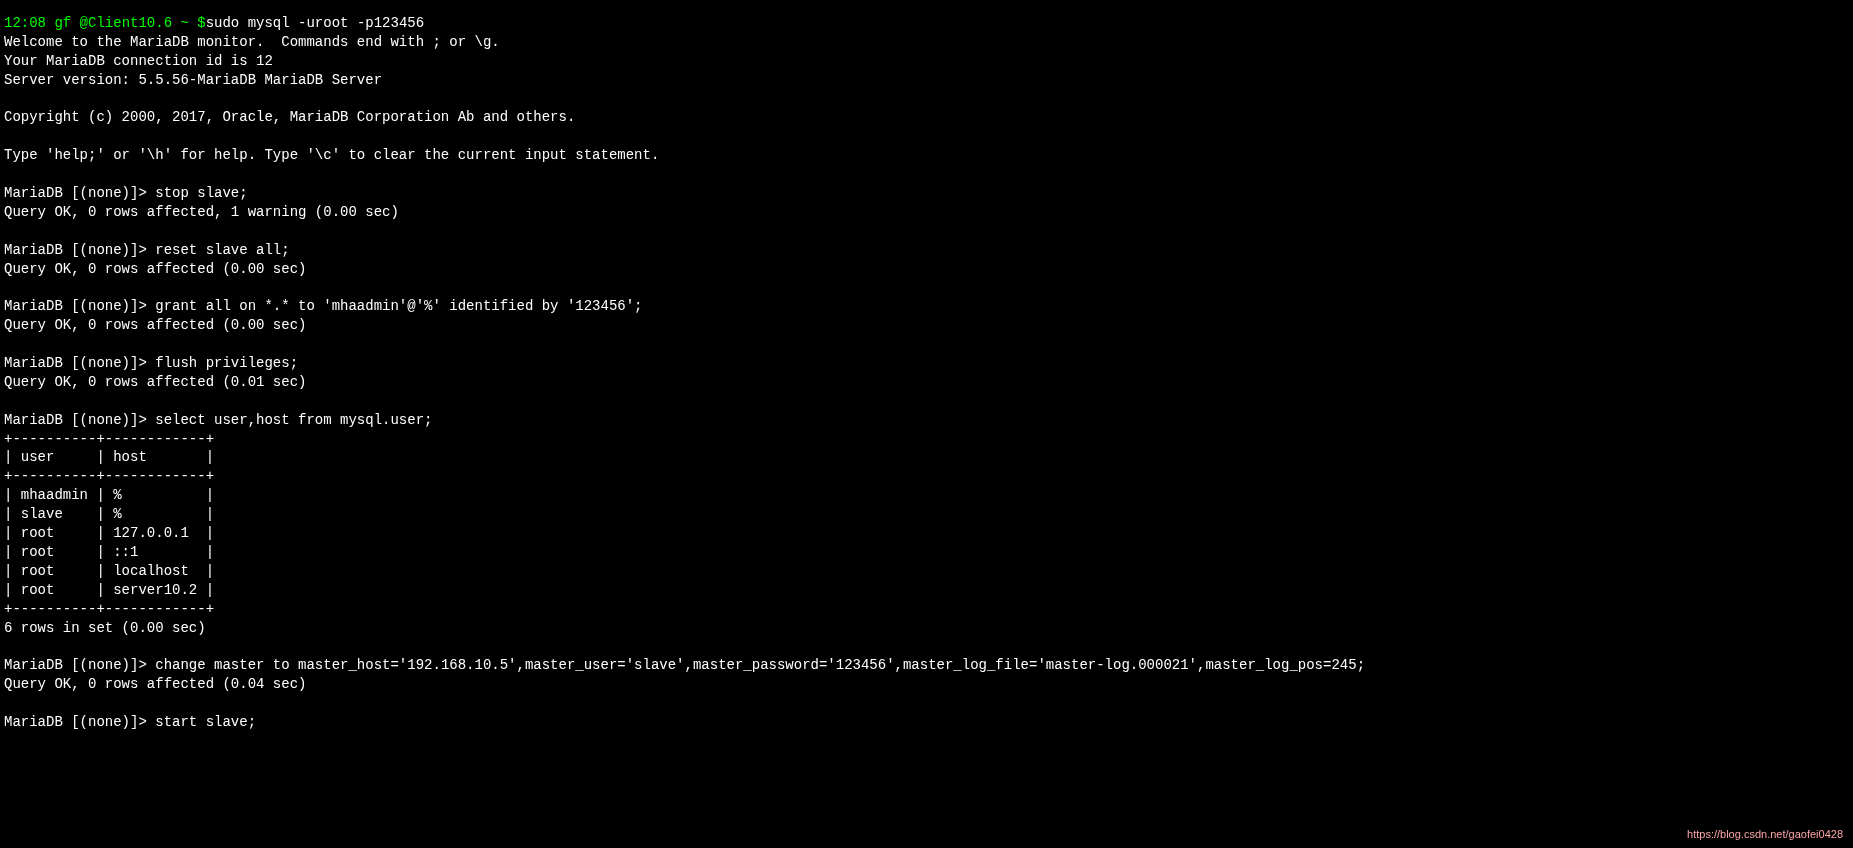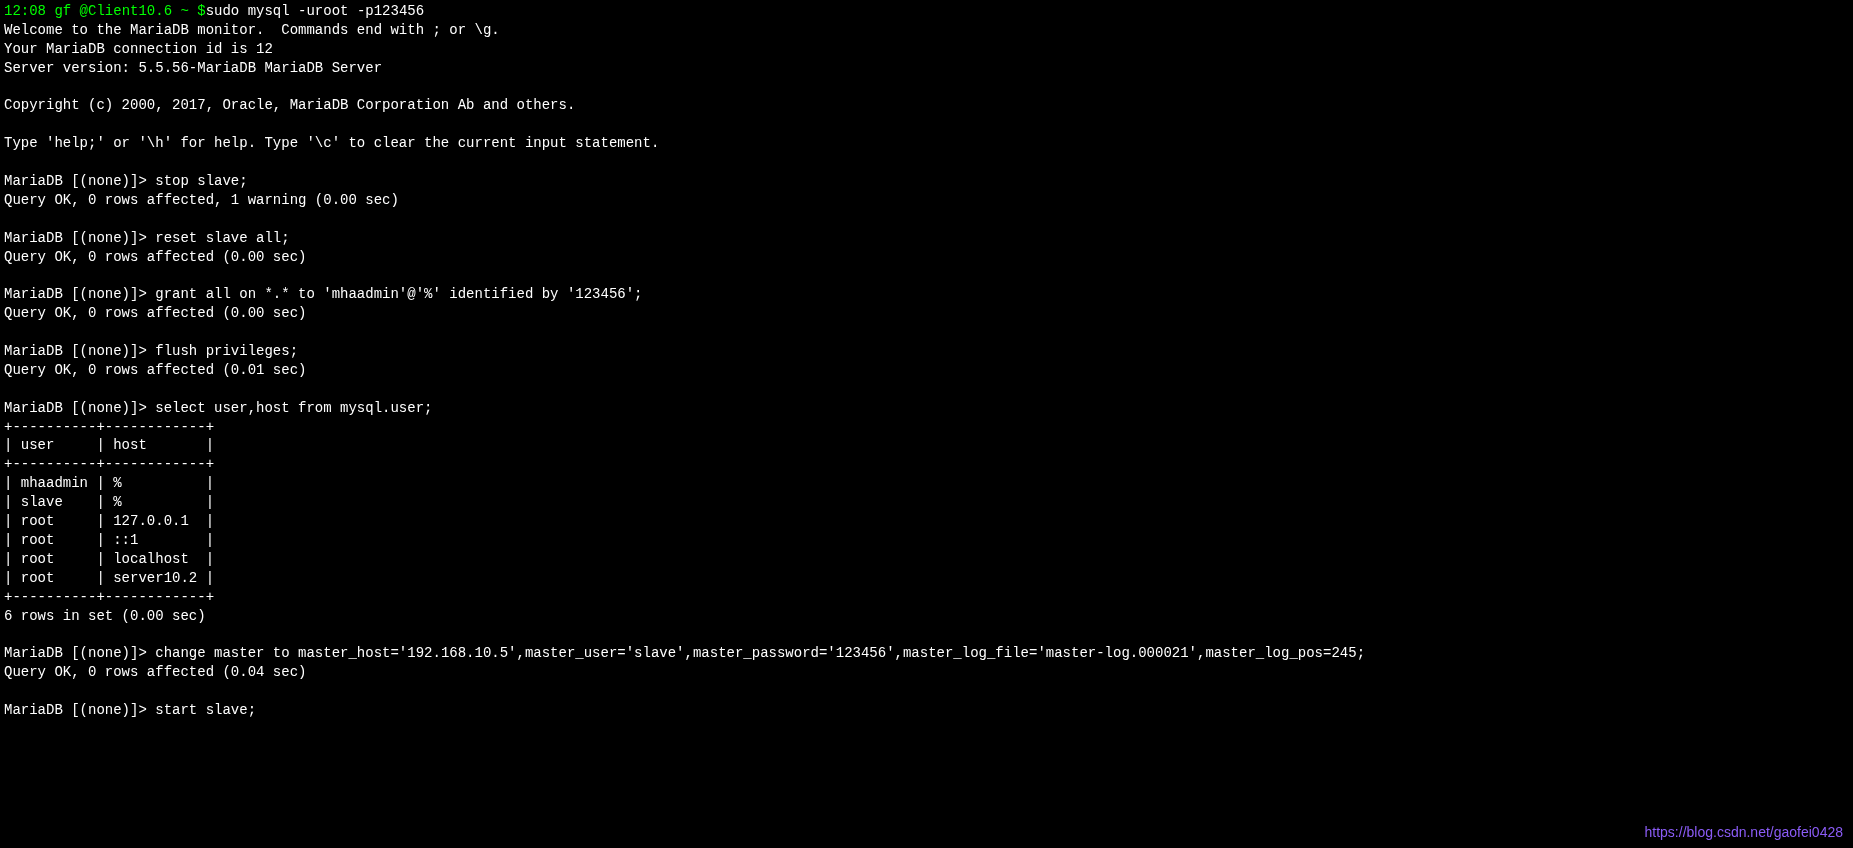--- a/index.html
+++ b/index.html
@@ -9,31 +9,31 @@
       color: #fff;
       font-family: "Consolas", "Courier New", monospace;
       font-size: 14px;
       line-height: 1.35;
       width: 1853px;
       height: 848px;
       overflow: hidden;
       position: relative;
     }
     .terminal {
-      padding: 2px 4px;
+      padding: 14px 4px;
       white-space: pre;
     }
     .green { color: #00ff00; }
     .white { color: #ffffff; }
     .watermark {
       position: absolute;
       bottom: 6px;
       right: 10px;
-      color: #8b5cf6;
-      font-size: 14px;
+      color: #fca5a5;
+      font-size: 11px;
       font-family: Arial, sans-serif;
     }
   </style>
 </head>
 <body>
 
 <div class="terminal"><span class="green">12:08</span><span class="green"> gf @Client10.6 ~ </span><span class="green">$</span><span class="white">sudo mysql -uroot -p123456</span>
 <span>Welcome to the MariaDB monitor.  Commands end with ; or \g.</span>
 <span>Your MariaDB connection id is 12</span>
 <span>Server version: 5.5.56-MariaDB MariaDB Server</span>

